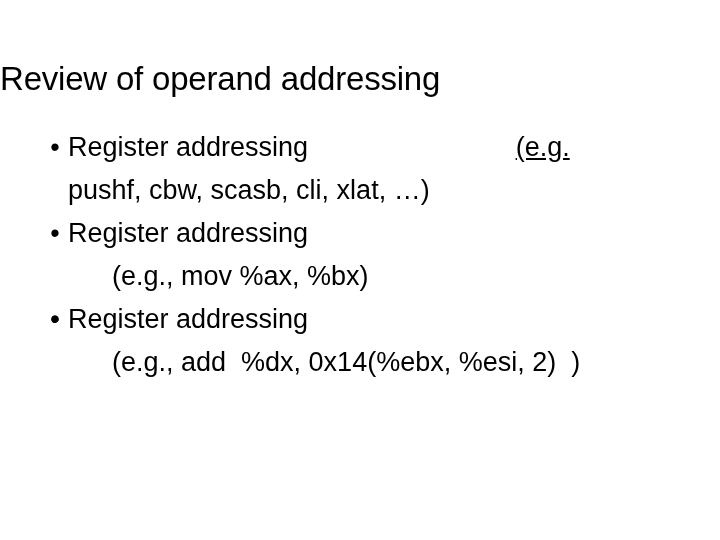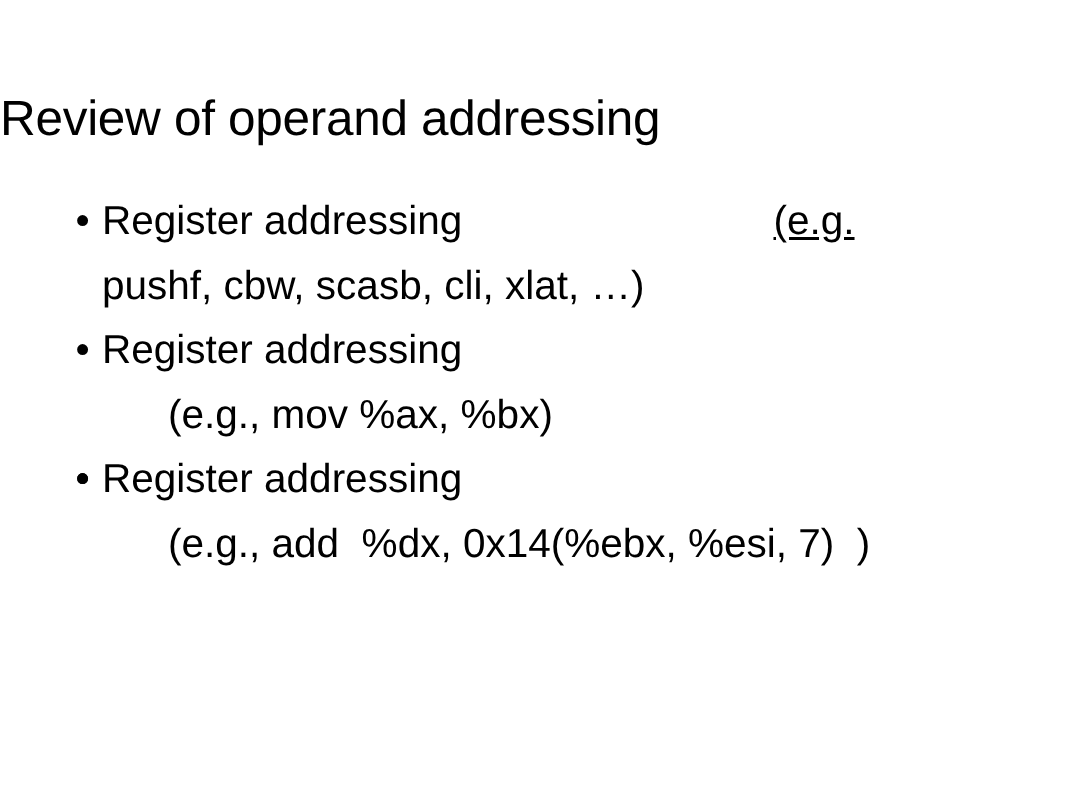--- a/index.html
+++ b/index.html
@@ -114,17 +114,17 @@
       <div class="bullet-line">
         <span class="bullet-dot">•</span>
       </div>
     </div>
 
     <div class="bullet-group">
       <div class="bullet-line">
         <span class="bullet-dot">•</span>
         <span class="bullet-main">Register addressing</span>
       </div>
-      <div class="cont-line indent-deep">(e.g., add  %dx, 0x14(%ebx, %esi, 7)  )</div>
+      <div class="cont-line indent-deep">(e.g., add  %dx, 0x14(%ebx, %esi, 2)  )</div>
     </div>
 
   </div>
 </div>
 
 </body></html>

